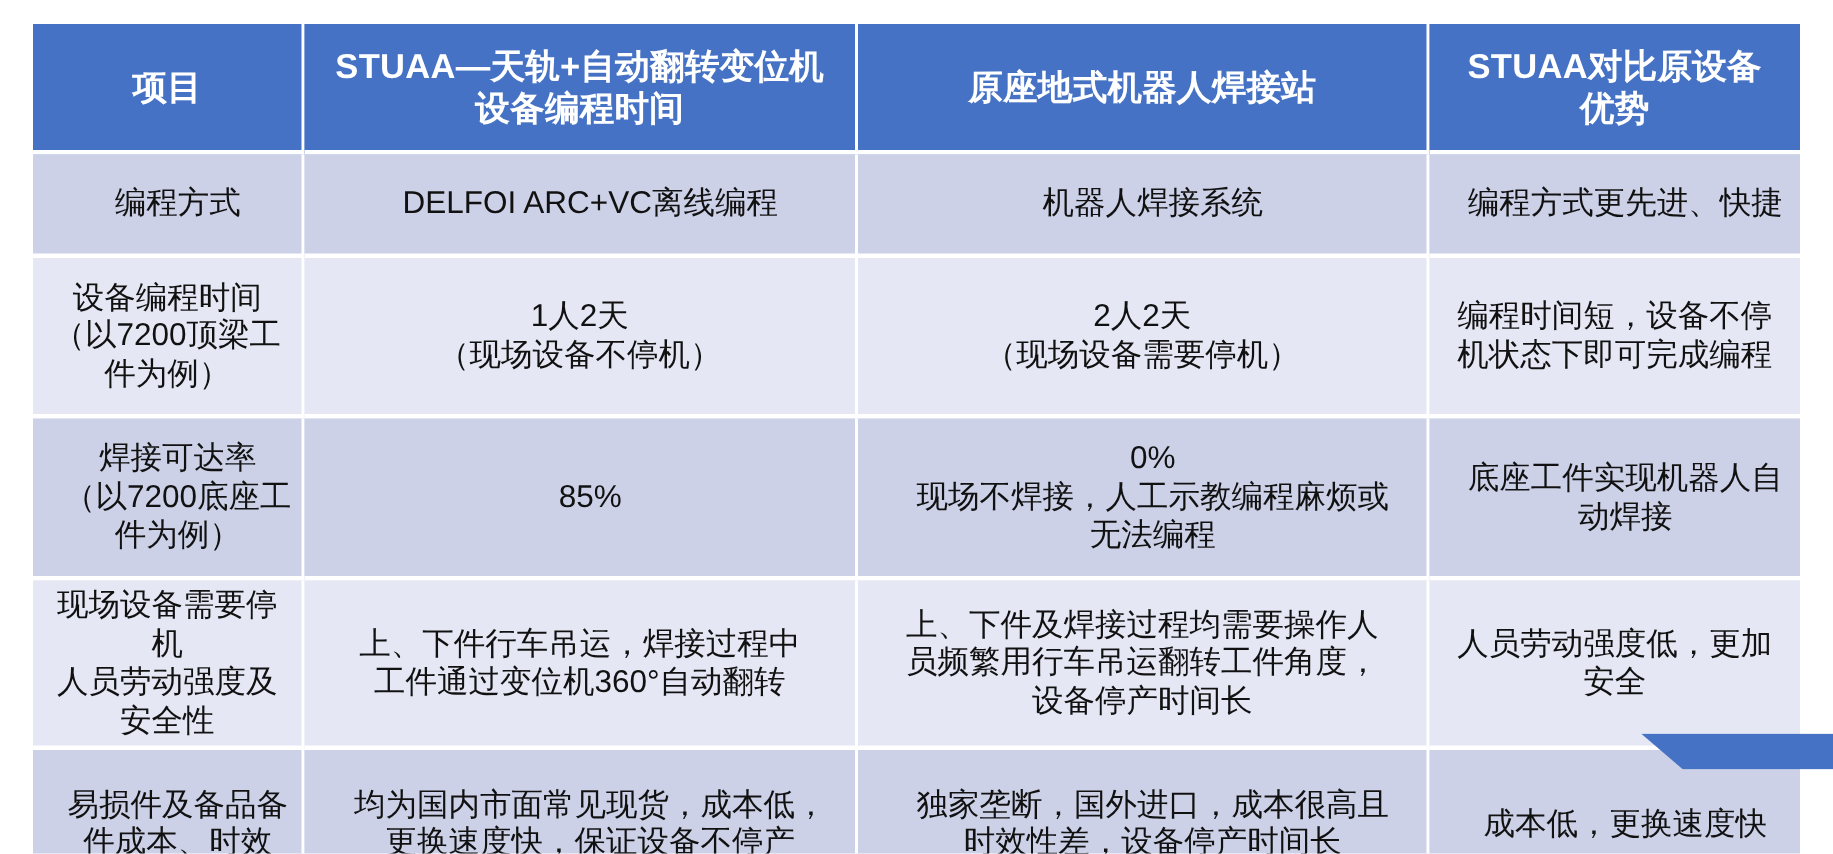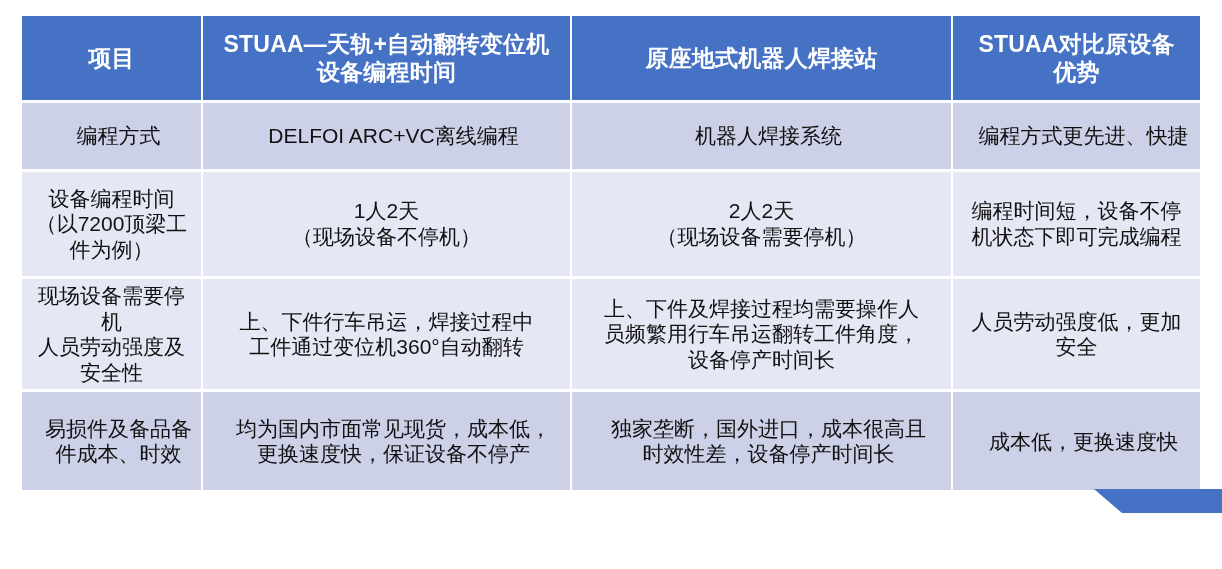--- a/index.html
+++ b/index.html
@@ -155,20 +155,39 @@
         <td>
           <span class="cell-line">2人2天</span>
           <span class="cell-line">（现场设备需要停机）</span>
         </td>
         <td>
           <span class="cell-line">编程时间短，设备不停</span>
           <span class="cell-line">机状态下即可完成编程</span>
         </td>
       </tr>
 
+      <tr class="row-dark r3">
+        <td>
+          <span class="cell-line">焊接可达率</span>
+          <span class="cell-line">（以7200底座工</span>
+          <span class="cell-line">件为例）</span>
+        </td>
+        <td>
+          <span class="cell-line">85%</span>
+        </td>
+        <td>
+          <span class="cell-line">0%</span>
+          <span class="cell-line">现场不焊接，人工示教编程麻烦或</span>
+          <span class="cell-line">无法编程</span>
+        </td>
+        <td>
+          <span class="cell-line">底座工件实现机器人自</span>
+          <span class="cell-line">动焊接</span>
+        </td>
+      </tr>
 
       <tr class="row-light r4">
         <td>
           <span class="cell-line">现场设备需要停机</span>
           <span class="cell-line">人员劳动强度及</span>
           <span class="cell-line">安全性</span>
         </td>
         <td>
           <span class="cell-line">上、下件行车吊运，焊接过程中</span>
           <span class="cell-line">工件通过变位机360°自动翻转</span>

